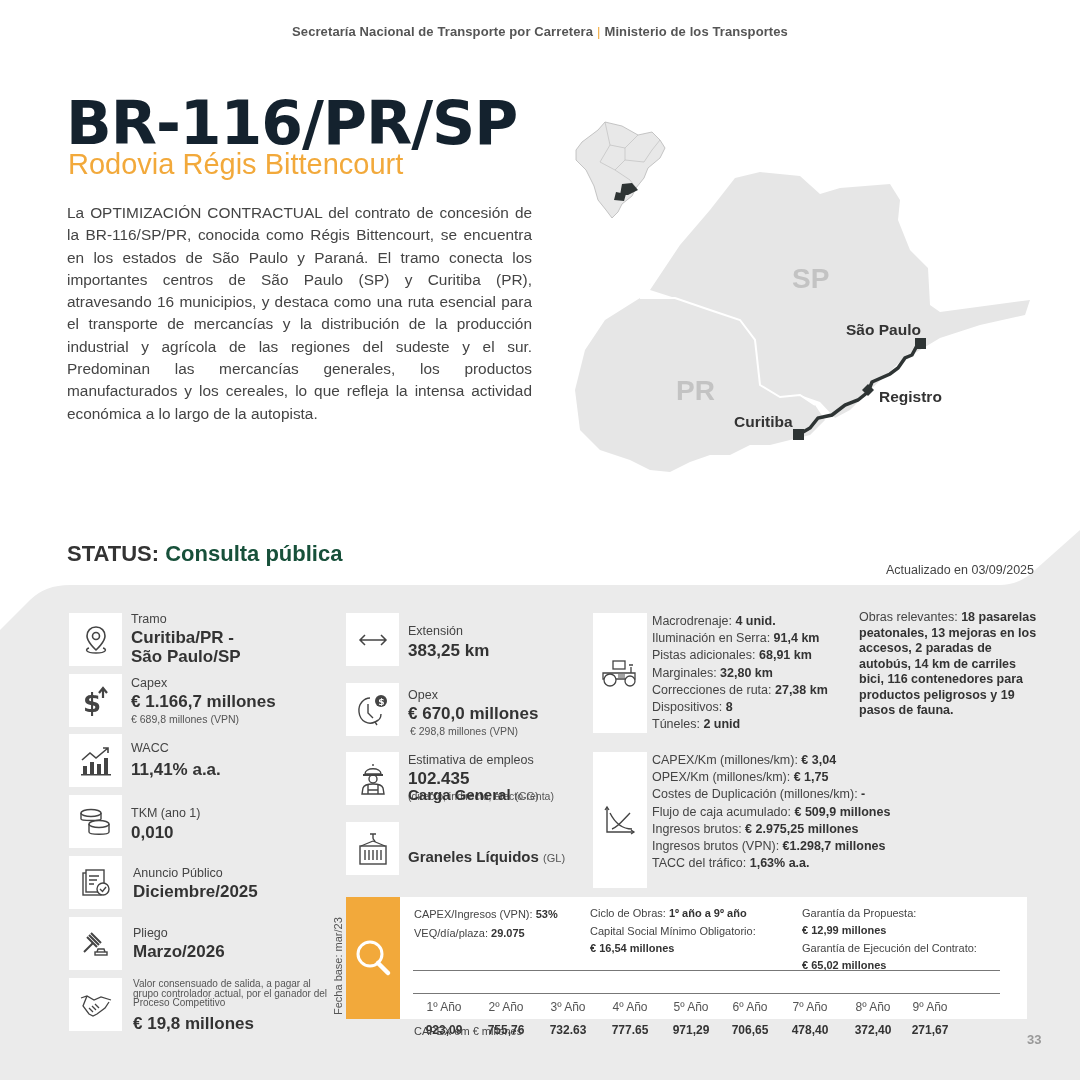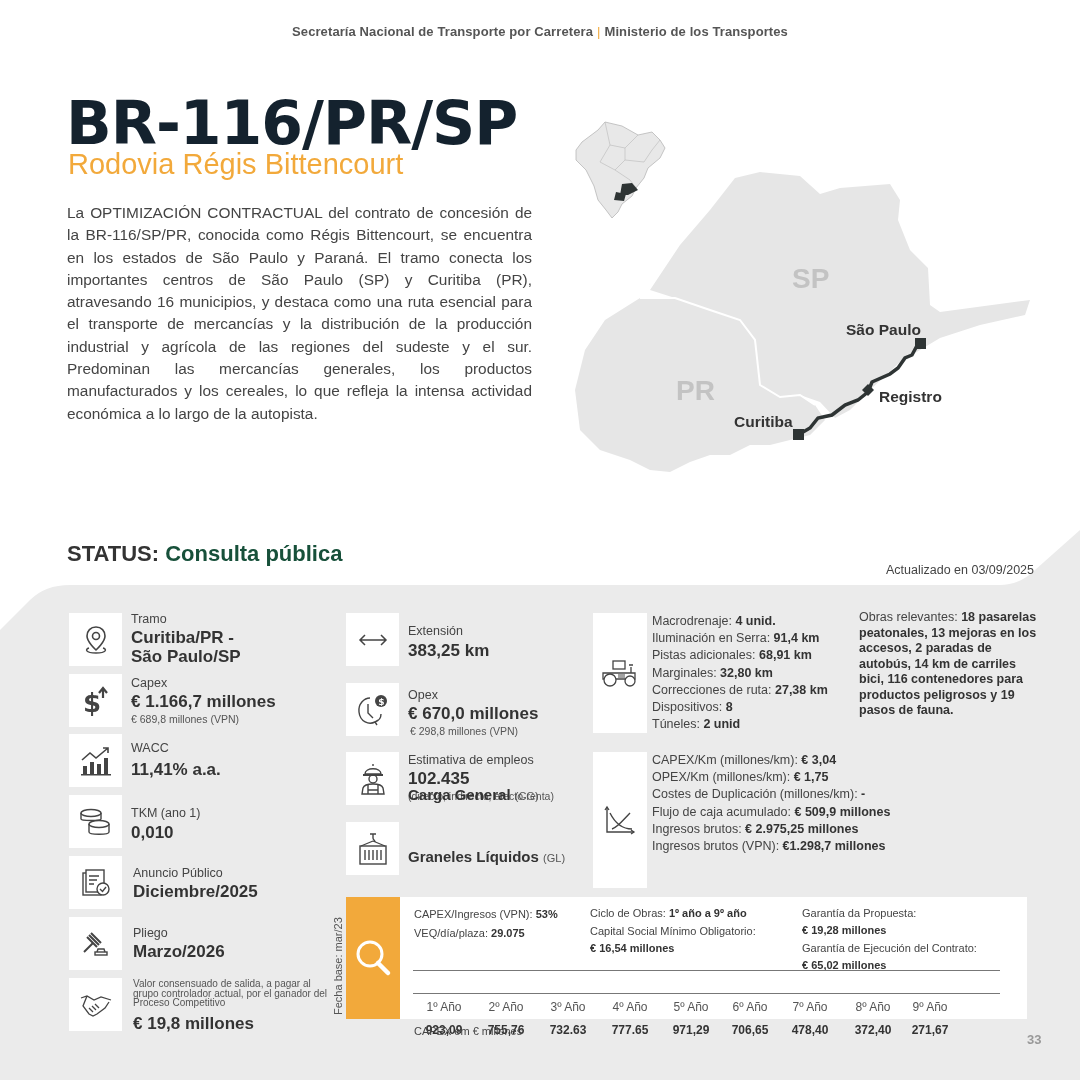--- a/index.html
+++ b/index.html
@@ -258,40 +258,41 @@
       <path d="M6,8 C12,20 20,24 28,24 M8,24 C14,22 20,14 26,8" fill="none" stroke="#444" stroke-width="1.4"></path>
     </svg>
 </div>
 <div class="list" style="left:652px;top:752px;">
   <div><span>CAPEX/Km (millones/km): </span><b>€ 3,04</b></div>
   <div><span>OPEX/Km (millones/km): </span><b>€ 1,75</b></div>
   <div><span>Costes de Duplicación (millones/km): </span><b>-</b></div>
   <div><span>Flujo de caja acumulado:  </span><b>€ 509,9 millones</b></div>
   <div><span>Ingresos brutos: </span><b>€ 2.975,25 millones</b></div>
   <div><span>Ingresos brutos (VPN): </span><b>€1.298,7 millones</b></div>
+  <div><span>TACC del tráfico: </span><b>1,63% a.a.</b></div>
 </div>
 
 <div class="fecha">Fecha base: mar/23</div>
 <div class="orange">
   <svg width="54" height="122" viewBox="0 0 54 122">
       <circle cx="24" cy="57" r="12" fill="none" stroke="#fff" stroke-width="3"></circle>
       <path d="M32,66 L42,76" stroke="#fff" stroke-width="4.5" stroke-linecap="round"></path>
     </svg>
 </div>
 <div class="bottom-box"></div>
 
 <div class="bb-text" style="left:414px;top:908px;"><span>CAPEX/Ingresos (VPN): </span><b>53%</b></div>
 <div class="bb-text" style="left:414px;top:927px;"><span>VEQ/día/plaza: </span><b>29.075</b></div>
 
 <div class="bb-text" style="left:590px;top:907px;"><span>Ciclo de Obras: </span><b>1º año a 9º año</b></div>
 <div class="bb-text" style="left:590px;top:925px;">Capital Social Mínimo Obligatorio:</div>
 <div class="bb-text" style="left:590px;top:942px;font-weight:bold;color:#333;">€ 16,54 millones</div>
 
 <div class="bb-text" style="left:802px;top:907px;">Garantía da Propuesta:</div>
-<div class="bb-text" style="left:802px;top:924px;font-weight:bold;color:#333;">€ 19,28 millones</div>
+<div class="bb-text" style="left:802px;top:924px;font-weight:bold;color:#333;">€ 12,99 millones</div>
 <div class="bb-text" style="left:802px;top:942px;">Garantía de Ejecución del Contrato:</div>
 <div class="bb-text" style="left:802px;top:959px;font-weight:bold;color:#333;">€ 65,02 millones</div>
 
 <div class="hr" style="top:970px;"></div>
 <div class="year-row" style="top:976px;font-size:12px;color:#555;">
   <span style="width:62px;">1º Año</span>
   <span style="width:62px;">2º Año</span>
   <span style="width:62px;">3º Año</span>
   <span style="width:62px;">4º Año</span>
   <span style="width:60px;">5º Año</span>

